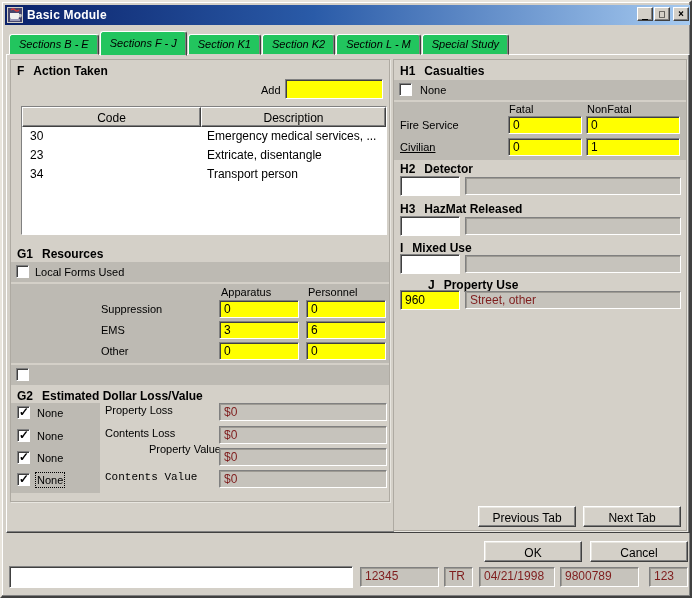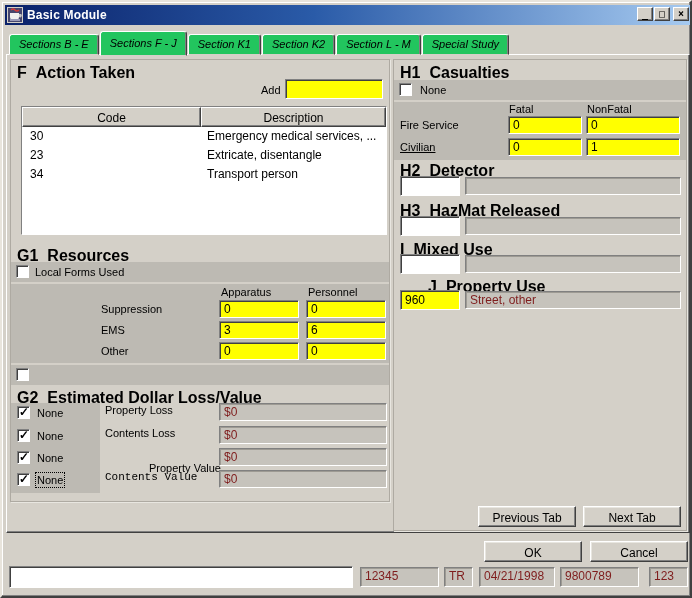--- a/index.html
+++ b/index.html
@@ -47,21 +47,21 @@
     position:absolute; left:4px; top:52px; width:684px; height:479px; background:#d4d0c8;
     border:1px solid; border-color:#fff #404040 #404040 #fff;
     box-shadow: inset -1px -1px 0 #808080;
     z-index:2;
   }
 
   .panel { position:absolute; background:#d4d0c8; border:1px solid #aeaaa2; box-shadow:1px 1px 0 #e8e6e0; }
   .left-panel  { left:3px;  top:4px; width:380px; height:443px; }
   .right-panel { left:386px; top:4px; width:294px; height:472px; }
 
-  .sec-header { position:absolute; font-weight:bold; font-size:16px; white-space:nowrap; }
+  .sec-header { position:absolute; font-weight:bold; font-size:12px; white-space:nowrap; }
   .sec-letter { display:inline-block; margin-right:9px; }
 
   .dark { background:#bdbab3; }
 
   .lbl { position:absolute; white-space:nowrap; }
 
   
   .ipt {
     position:absolute; border:1px solid; border-color:#808080 #fff #fff #808080;
     box-shadow: inset 1px 1px 0 #404040;
@@ -221,21 +221,21 @@
       <span class="lbl" style="left:94px; top:344px;">Property Loss</span>
       <div class="dis" style="left:208px; top:343px; width:168px; height:18px;">$0</div>
 
       <span class="cb checked" style="left:6px; top:369px;"></span>
       <span class="lbl" style="left:26px; top:370px;">None</span>
       <span class="lbl" style="left:94px; top:367px;">Contents Loss</span>
       <div class="dis" style="left:208px; top:366px; width:168px; height:18px;">$0</div>
 
       <span class="cb checked" style="left:6px; top:391px;"></span>
       <span class="lbl" style="left:26px; top:392px;">None</span>
-      <span class="lbl" style="left:94px; top:402px;padding-left:44px;">Property Value</span>
+      <span class="lbl" style="left:94px; top:383px;padding-left:44px;">Property Value</span>
       <div class="dis" style="left:208px; top:388px; width:168px; height:18px;">$0</div>
 
       <span class="cb checked" style="left:6px; top:413px;"></span>
       <span class="lbl focus-dotted" style="left:26px; top:414px;">None</span>
       <span class="lbl" style="left:94px; top:411px;font-family:Liberation Mono, monospace;">Contents Value</span>
       <div class="dis" style="left:208px; top:410px; width:168px; height:18px;">$0</div>
 
     </div>
 
     <div class="panel right-panel">

